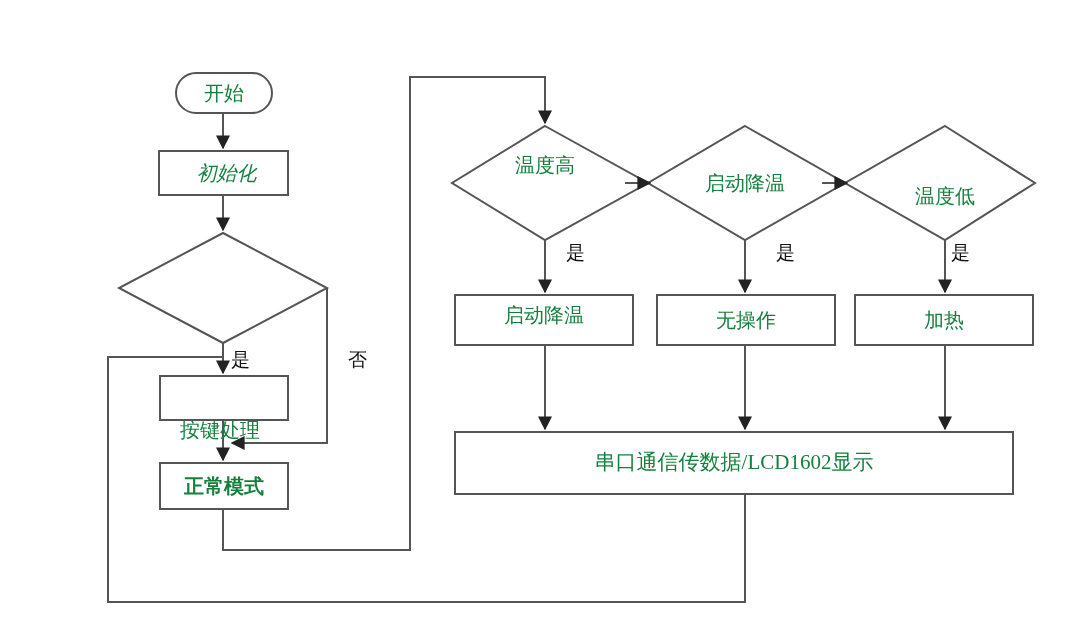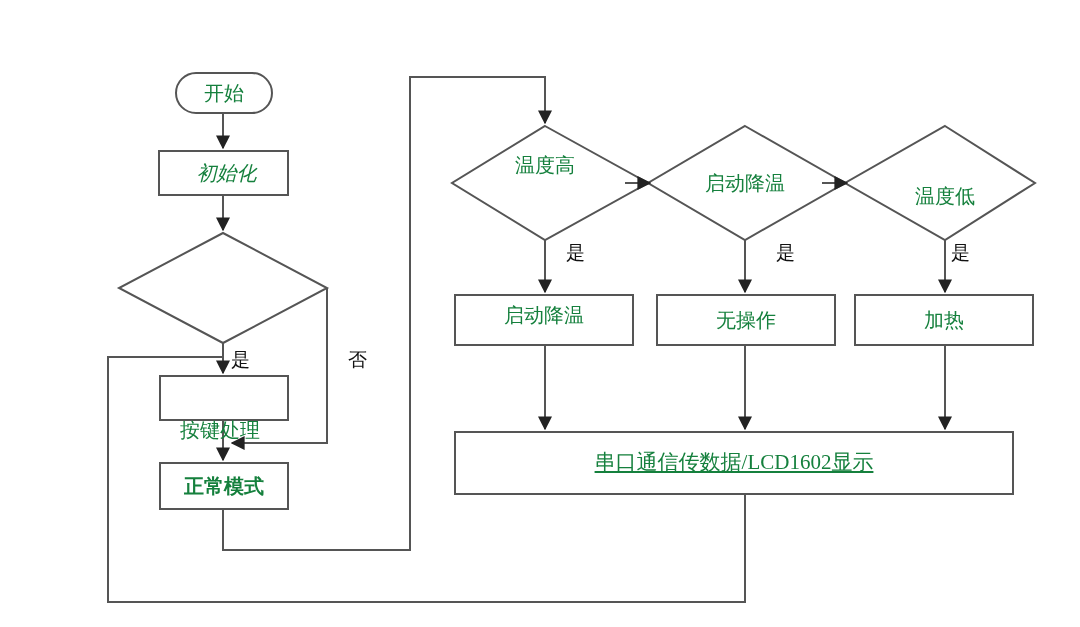--- a/index.html
+++ b/index.html
@@ -40,21 +40,20 @@
   .edge-label {
     position: absolute;
     color: #111111;
     font-family: "Liberation Serif", "DejaVu Serif", serif;
     font-size: 19px;
     line-height: 1;
     white-space: nowrap;
   }
   .wide-text {
     font-size: 21px;
-    text-decoration: underline;
   }
 </style>
 </head>
 <body>
 
 <div id="flowchart-canvas">
 
   <svg id="flowchart-svg" viewBox="0 0 1080 627">
     <defs>
       <marker id="arrow" viewBox="0 0 10 10" refX="9" refY="5" markerWidth="7" markerHeight="7" orient="auto-start-reverse">

